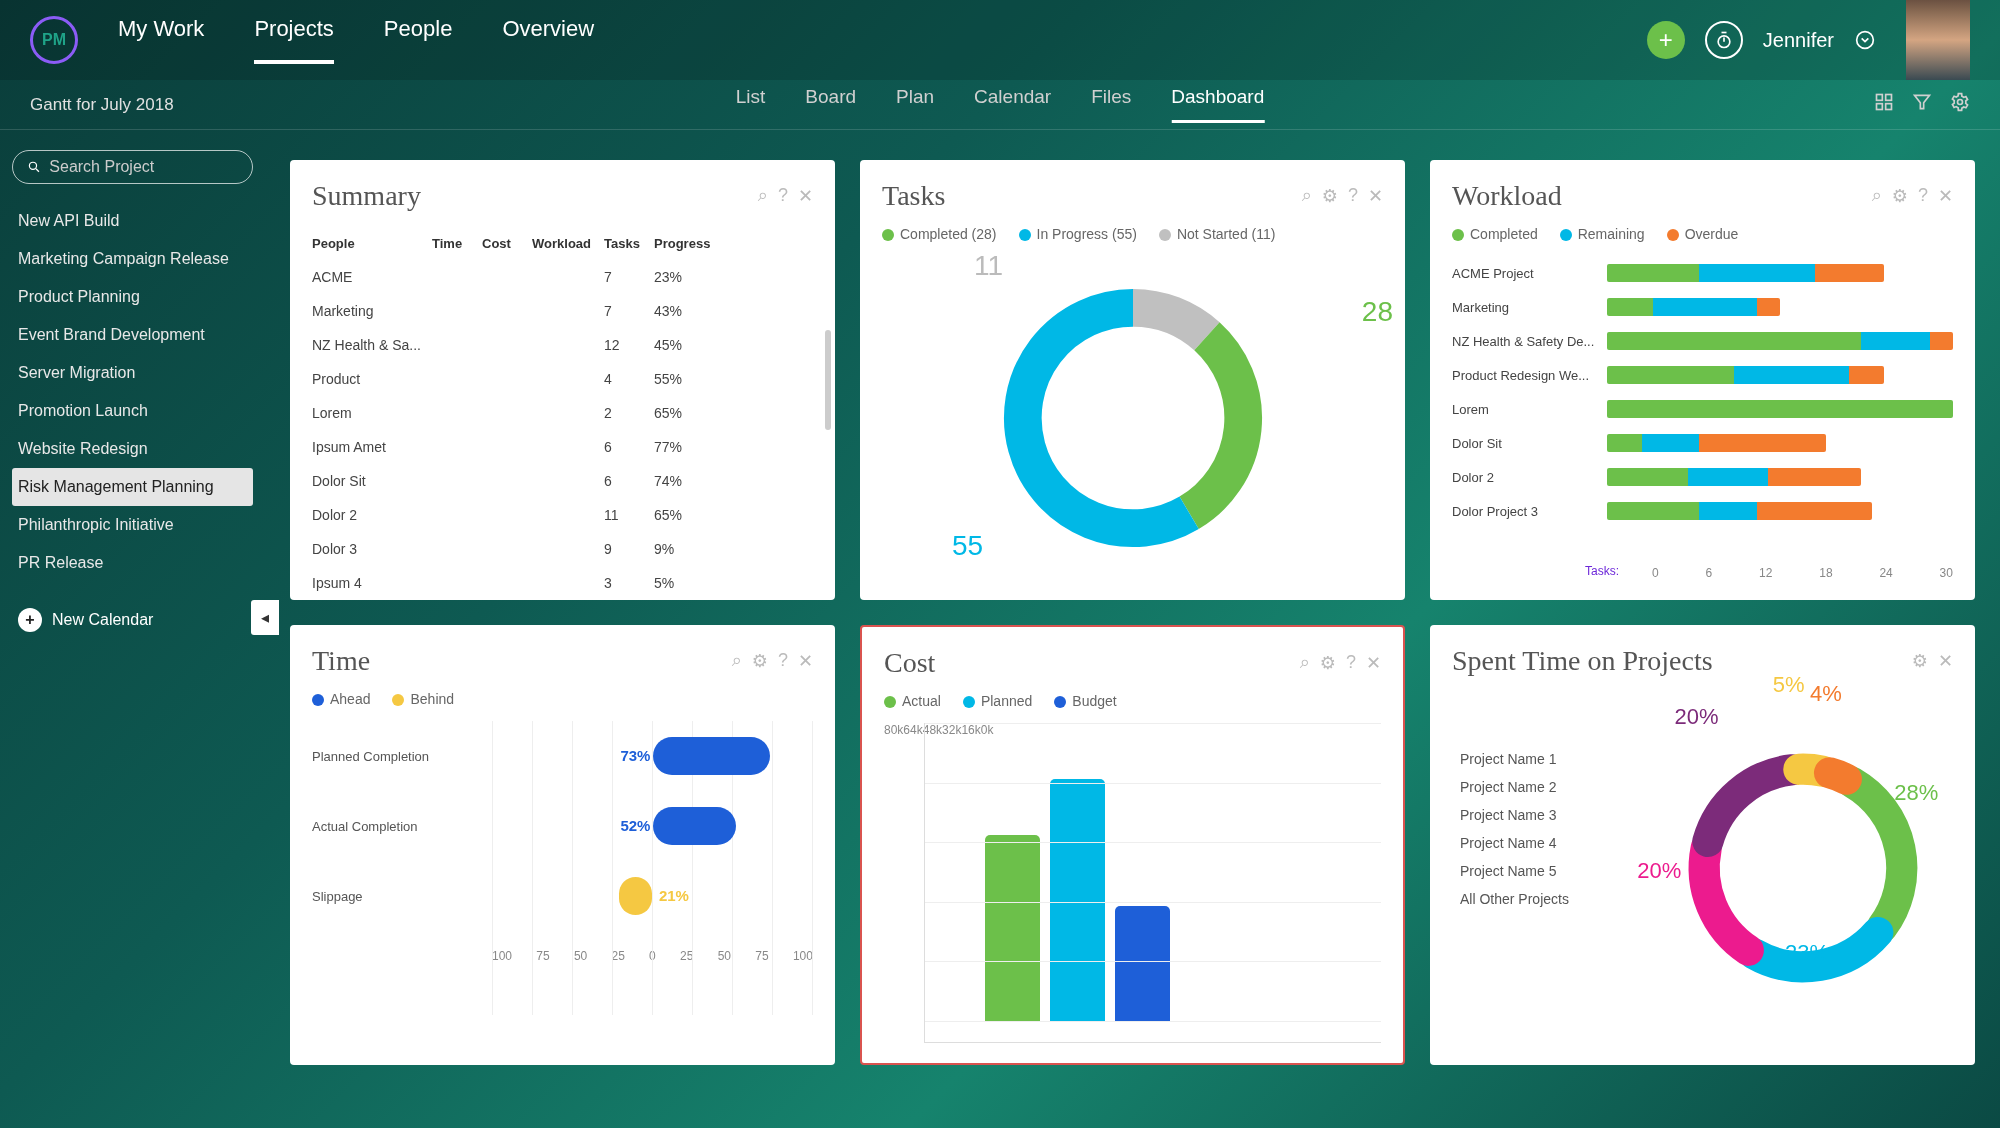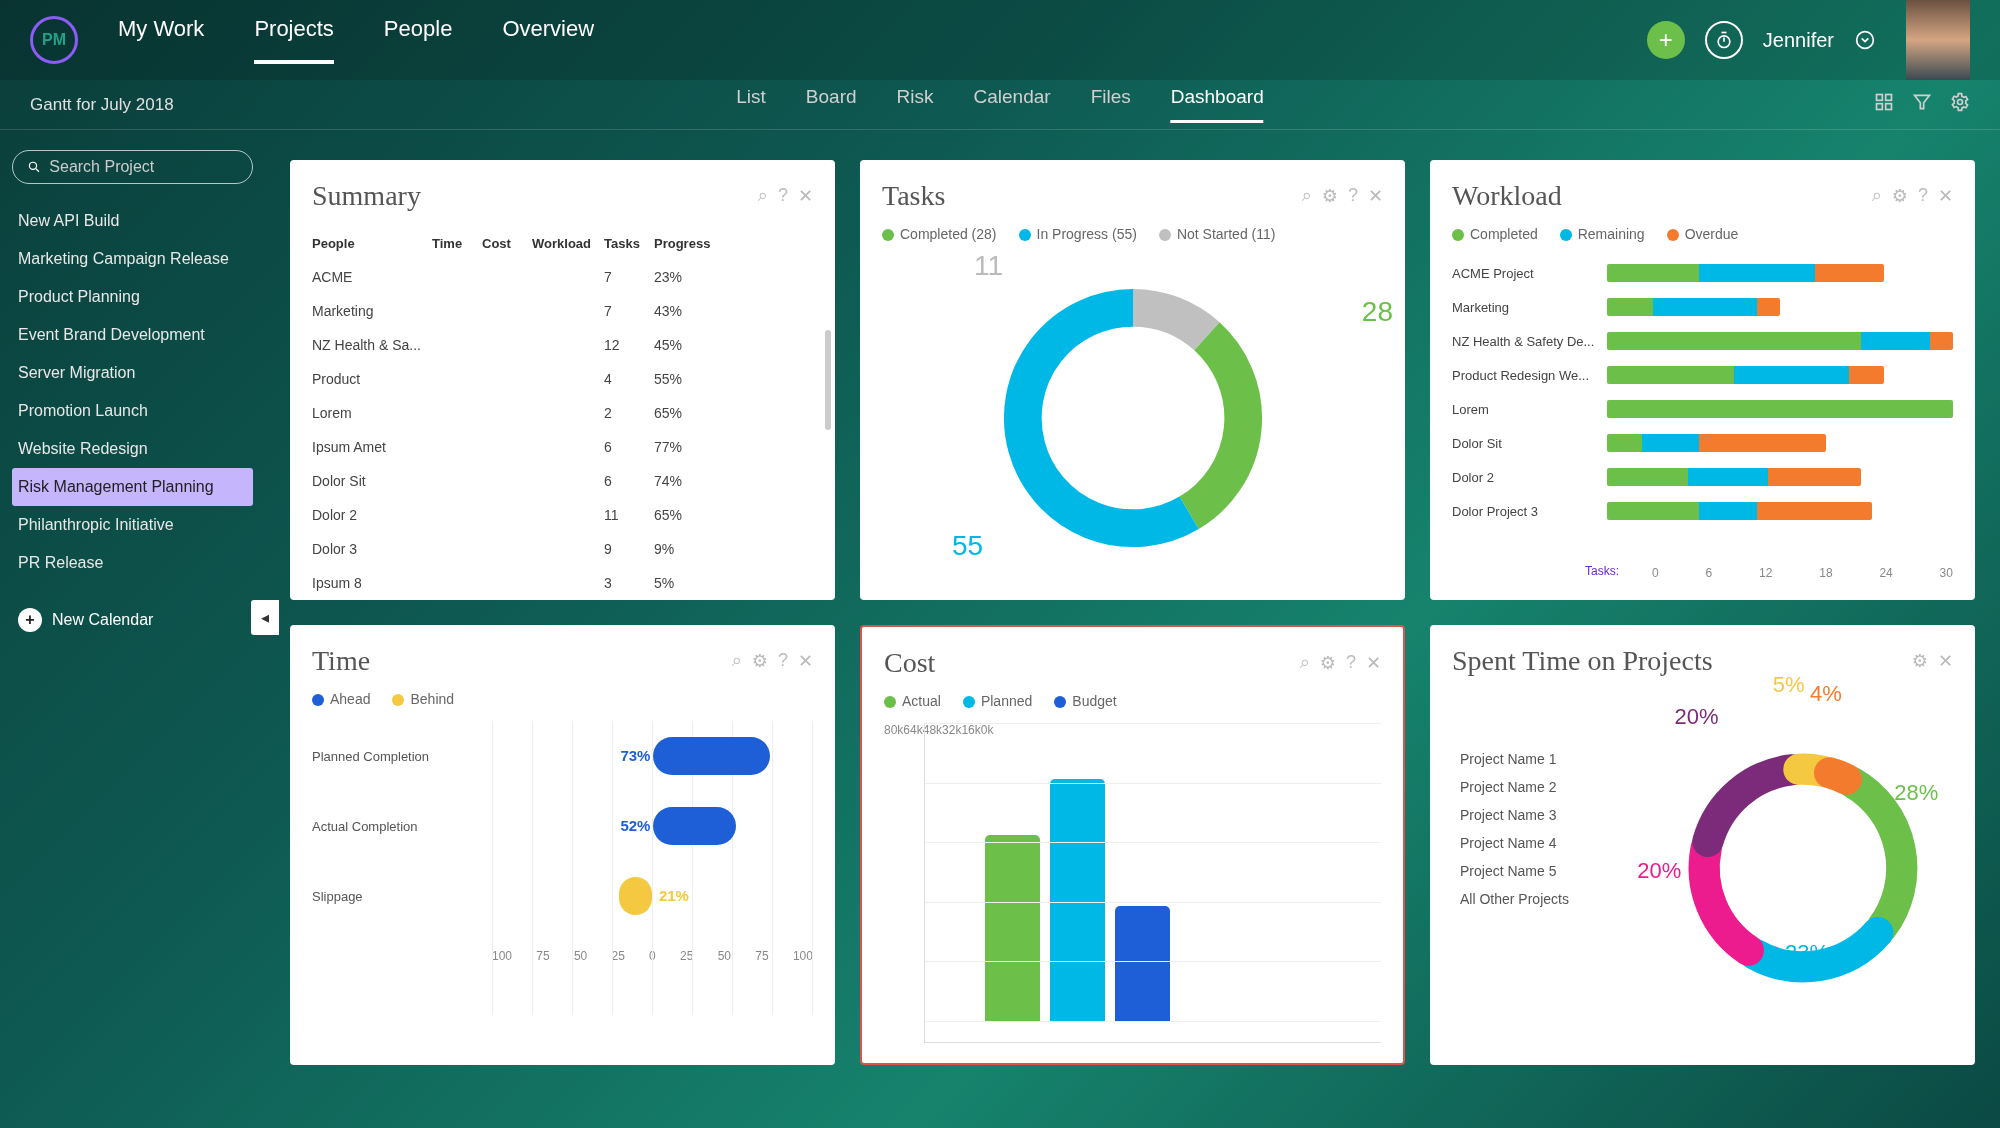--- a/index.html
+++ b/index.html
@@ -24,21 +24,21 @@
 .subnav-icons{margin-left:auto;display:flex;gap:18px;color:#d0d0d0}
 .subnav-icons span{cursor:pointer;font-size:20px}
 
 .layout{display:flex;height:calc(1128px - 130px)}
 .sidebar{width:265px;padding:20px 12px;position:relative}
 .search{border:1px solid rgba(255,255,255,.7);border-radius:20px;padding:7px 14px;display:flex;align-items:center;gap:8px;margin-bottom:18px}
 .search input{background:transparent;border:none;color:#fff;font-size:16px;outline:none;width:100%}
 .search input::placeholder{color:#ccc}
 .proj-list{display:flex;flex-direction:column}
 .proj-item{padding:10px 6px;font-size:16px;color:#e8e8e8;cursor:pointer;border-radius:3px}
-.proj-item.selected{background:#c4b5fd;color:#222}
+.proj-item.selected{background:#e5e5e5;color:#222}
 .new-proj{display:flex;align-items:center;gap:10px;margin-top:18px;padding:8px 6px;cursor:pointer}
 .new-proj .plus{width:24px;height:24px;border-radius:50%;background:#fff;color:#222;display:flex;align-items:center;justify-content:center;font-weight:700}
 .collapse-handle{position:absolute;right:-14px;top:470px;width:28px;height:35px;background:#fff;border-radius:3px 0 0 3px;display:flex;align-items:center;justify-content:center;color:#333;cursor:pointer}
 
 .dash{flex:1;padding:30px 25px;display:grid;grid-template-columns:repeat(3,1fr);grid-template-rows:440px 440px;gap:25px;overflow:hidden}
 .card{background:#fff;border-radius:4px;color:#333;padding:20px 22px;display:flex;flex-direction:column;position:relative;overflow:hidden}
 .card-head{display:flex;align-items:center;margin-bottom:14px}
 .card-title{font-family:Georgia,serif;font-size:28px;color:#555}
 .card-icons{margin-left:auto;display:flex;gap:10px;color:#bbb}
 .card-icons span{cursor:pointer;font-size:18px}
@@ -116,21 +116,21 @@
       </svg>
     <div class="avatar"></div>
   </div>
 </div>
 
 <div class="subnav">
   <span class="crumb">Gantt for July 2018</span>
   <div class="subnav-tabs" id="subtabs">
       <div class="subtab">List</div>
       <div class="subtab">Board</div>
-      <div class="subtab">Risk</div>
+      <div class="subtab">Plan</div>
       <div class="subtab">Calendar</div>
       <div class="subtab">Files</div>
       <div class="subtab active">Dashboard</div>
     </div>
   <div class="subnav-icons">
     <span><svg class="ic" viewBox="0 0 24 24">
           <rect x="3" y="3" width="7" height="7"></rect>
           <rect x="14" y="3" width="7" height="7"></rect>
           <rect x="3" y="14" width="7" height="7"></rect>
           <rect x="14" y="14" width="7" height="7"></rect>
@@ -260,21 +260,21 @@
           </div>
           <div class="row">
             <span>Dolor 3</span>
             <span><span class="dot-cell"></span></span>
             <span><span class="dot-cell"></span></span>
             <span><span class="dot-cell dot-r"></span></span>
             <span>9</span>
             <span>9%</span>
           </div>
           <div class="row">
-            <span>Ipsum 8</span>
+            <span>Ipsum 4</span>
             <span><span class="dot-cell"></span></span>
             <span><span class="dot-cell"></span></span>
             <span><span class="dot-cell dot-r"></span></span>
             <span>3</span>
             <span>5%</span>
           </div>
         </div>
       <div class="scrollbar-fake"></div>
     </div>
 

